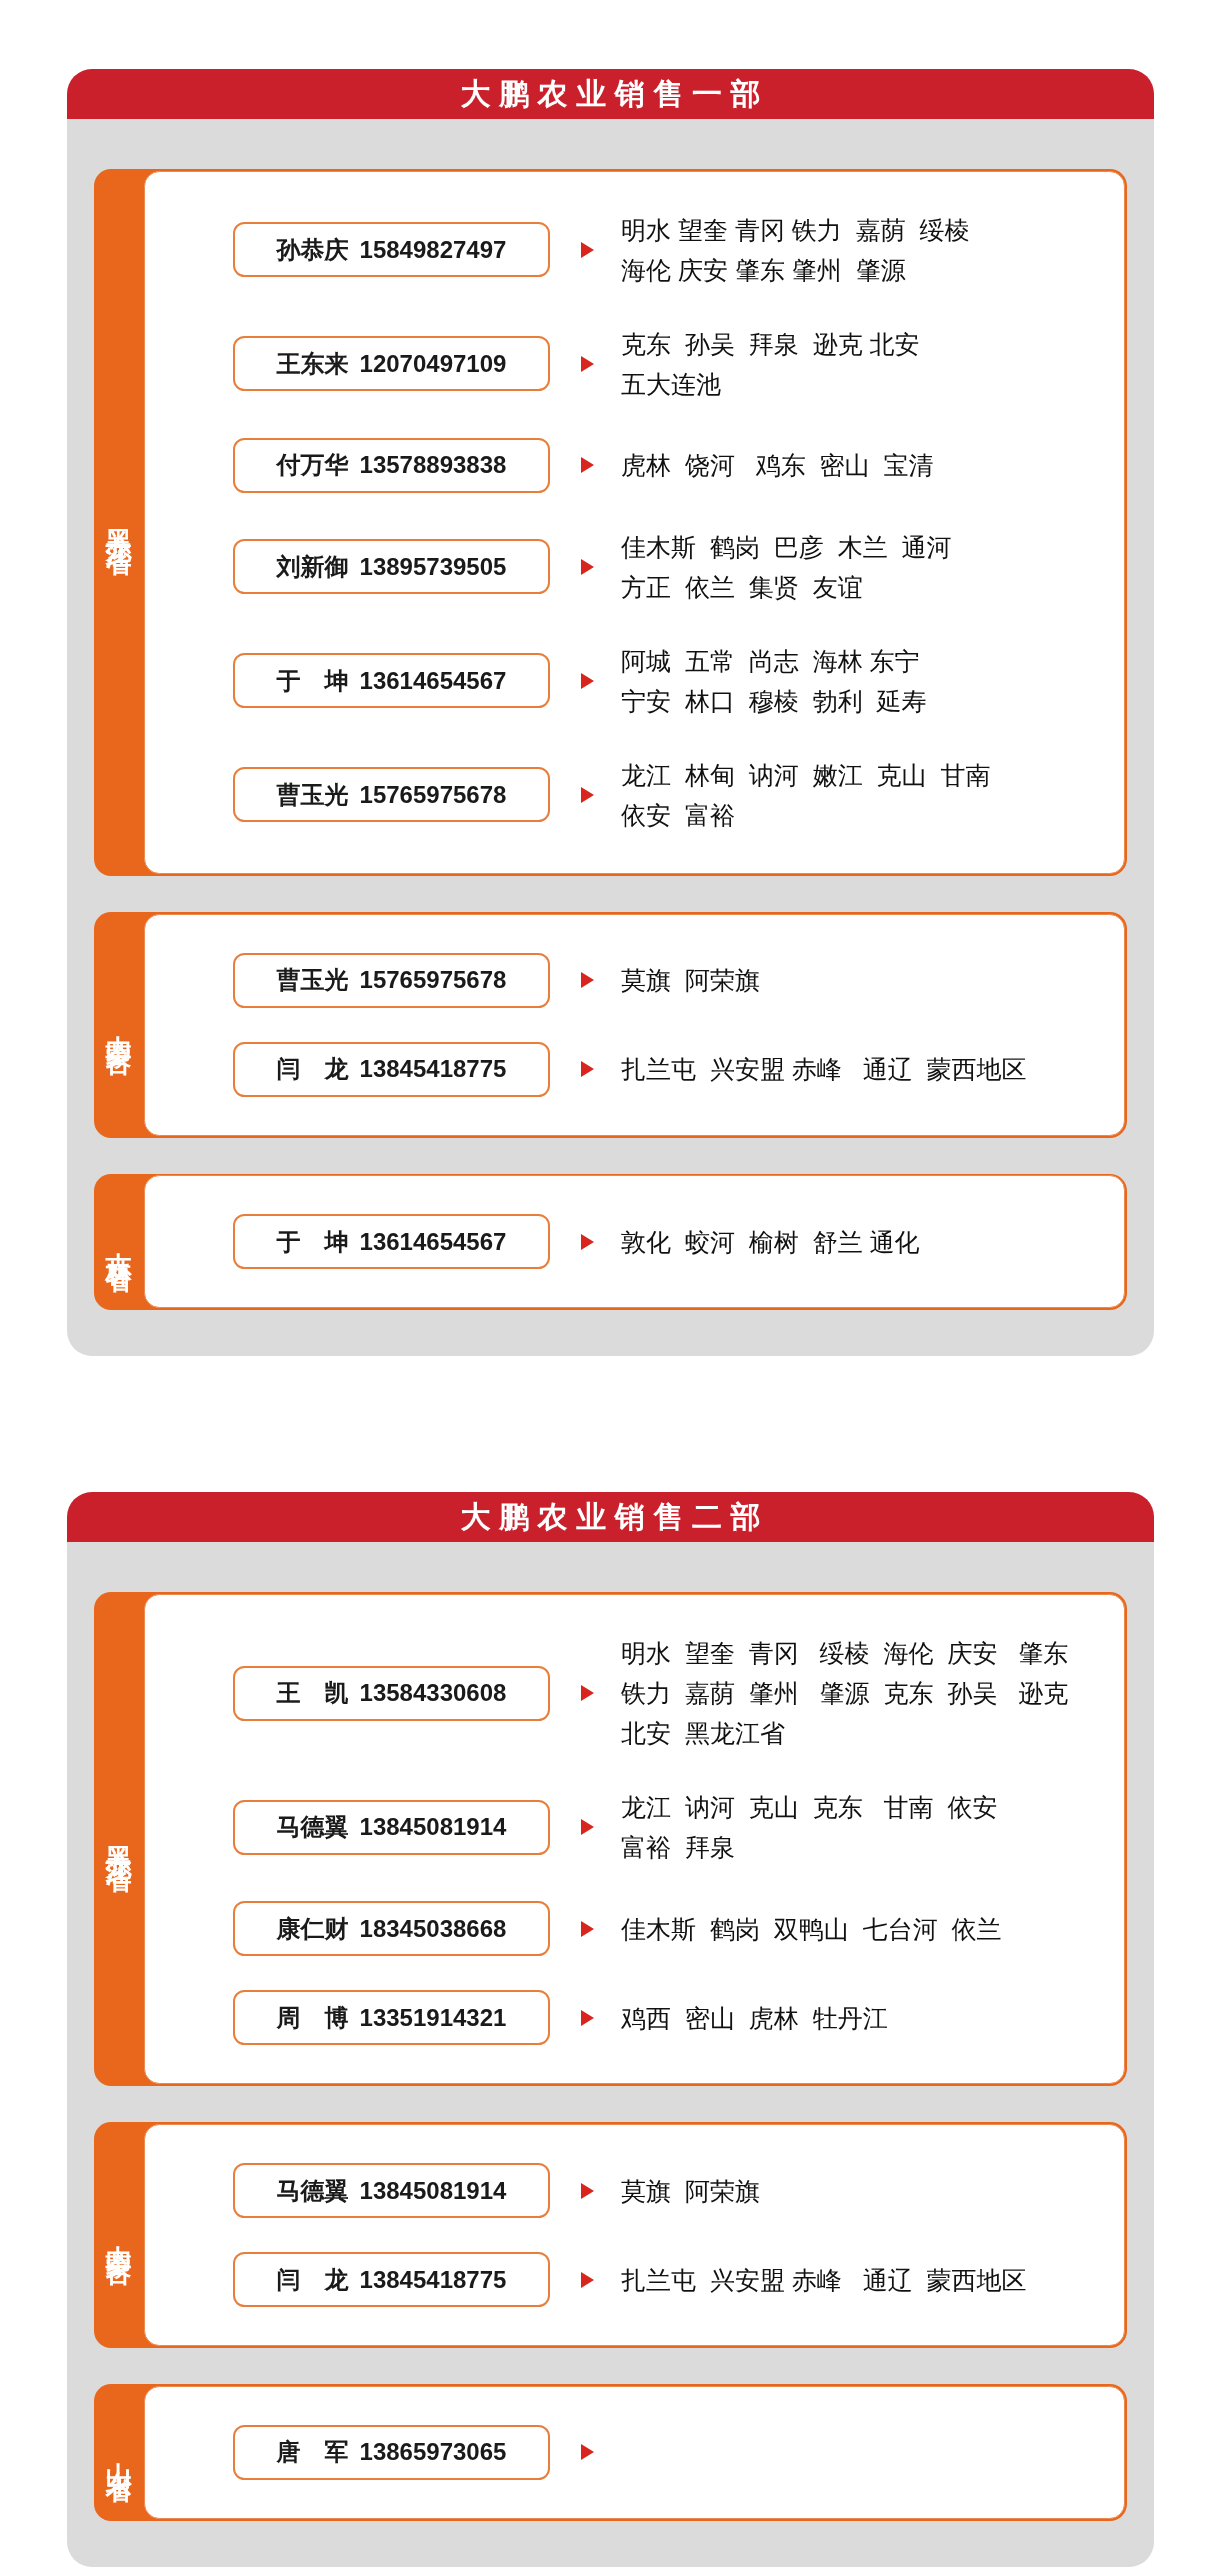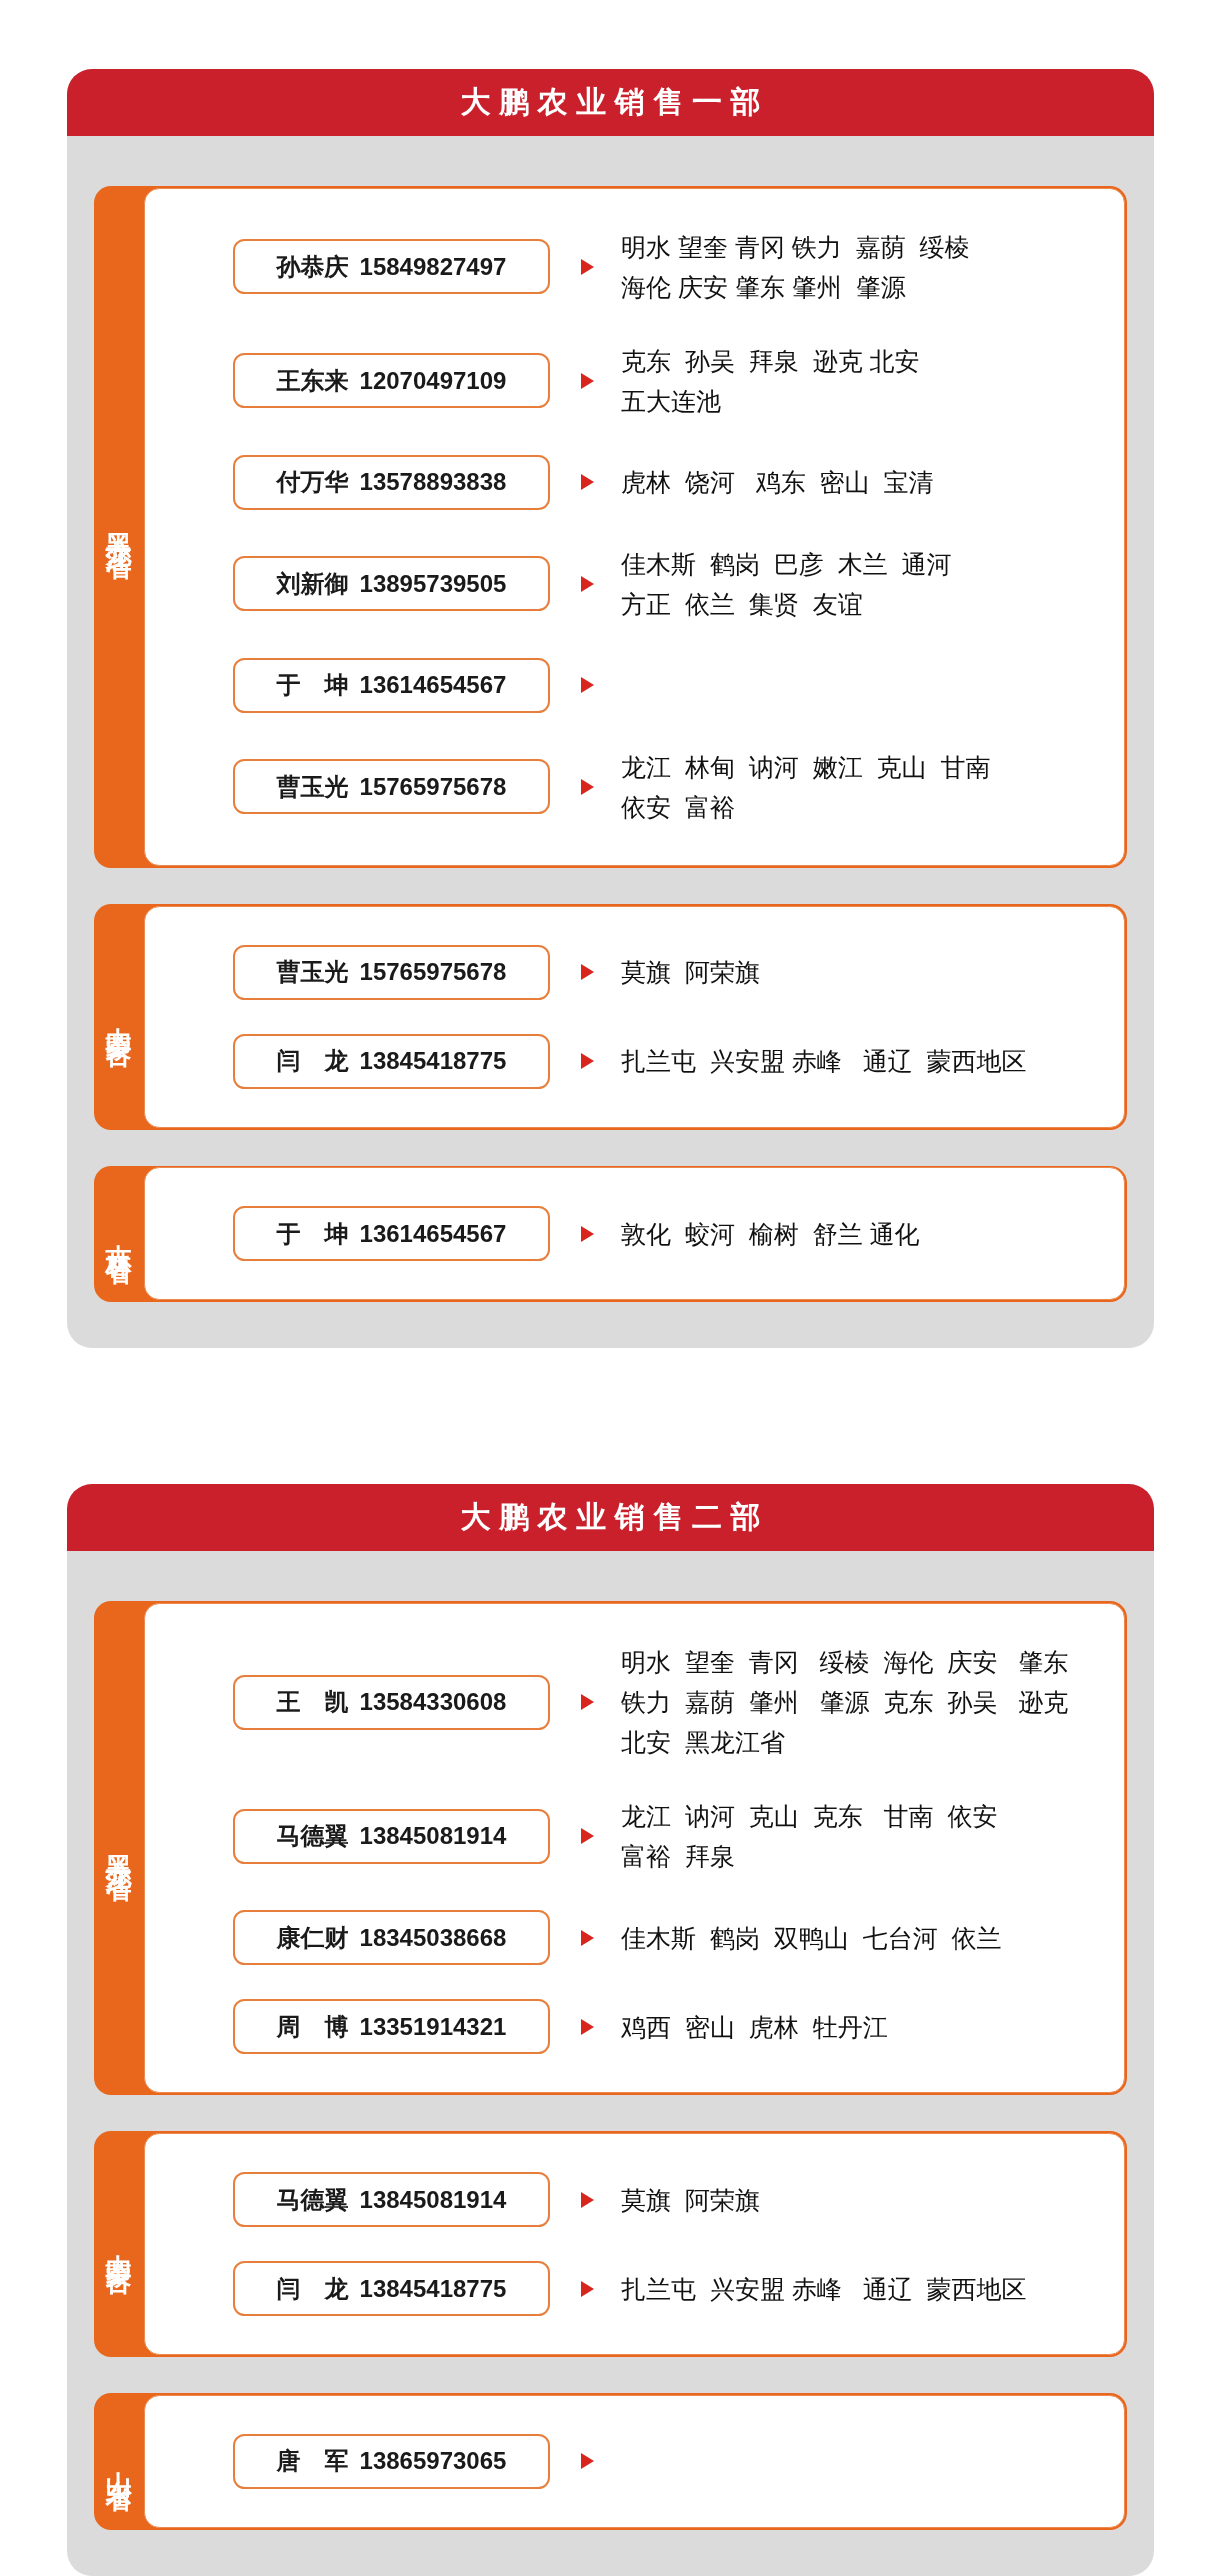--- a/index.html
+++ b/index.html
@@ -13,21 +13,21 @@
   .card {
     width: 1087px;
     border-radius: 25px;
     overflow: hidden;
     background: #dbdbdb;
     margin-bottom: 136px;
   }
   .card:last-child { margin-bottom: 0; }
   .card-header {
     background: #c9202c;
-    height: 67px;
+    height: 50px;
     display: flex;
     align-items: center;
     justify-content: center;
   }
   .card-title {
     color: #ffffff;
     font-size: 30px;
     font-weight: bold;
     letter-spacing: 8.6px;
     text-indent: 8.6px;
@@ -163,20 +163,24 @@
                 <div class="area-line">佳木斯  鹤岗  巴彦  木兰  通河</div>
                 <div class="area-line">方正  依兰  集贤  友谊</div>
               </div>
   </div>
             <div class="row">
     <div class="contact-box">
       <span class="contact-name">于　坤</span>
       <span class="contact-phone">13614654567</span>
     </div>
     <div class="arrow"></div>
+    <div class="area-list">
+                <div class="area-line">阿城  五常  尚志  海林 东宁</div>
+                <div class="area-line">宁安  林口  穆棱  勃利  延寿</div>
+              </div>
   </div>
             <div class="row">
     <div class="contact-box">
       <span class="contact-name">曹玉光</span>
       <span class="contact-phone">15765975678</span>
     </div>
     <div class="arrow"></div>
     <div class="area-list">
                 <div class="area-line">龙江  林甸  讷河  嫩江  克山  甘南</div>
                 <div class="area-line">依安  富裕</div>

